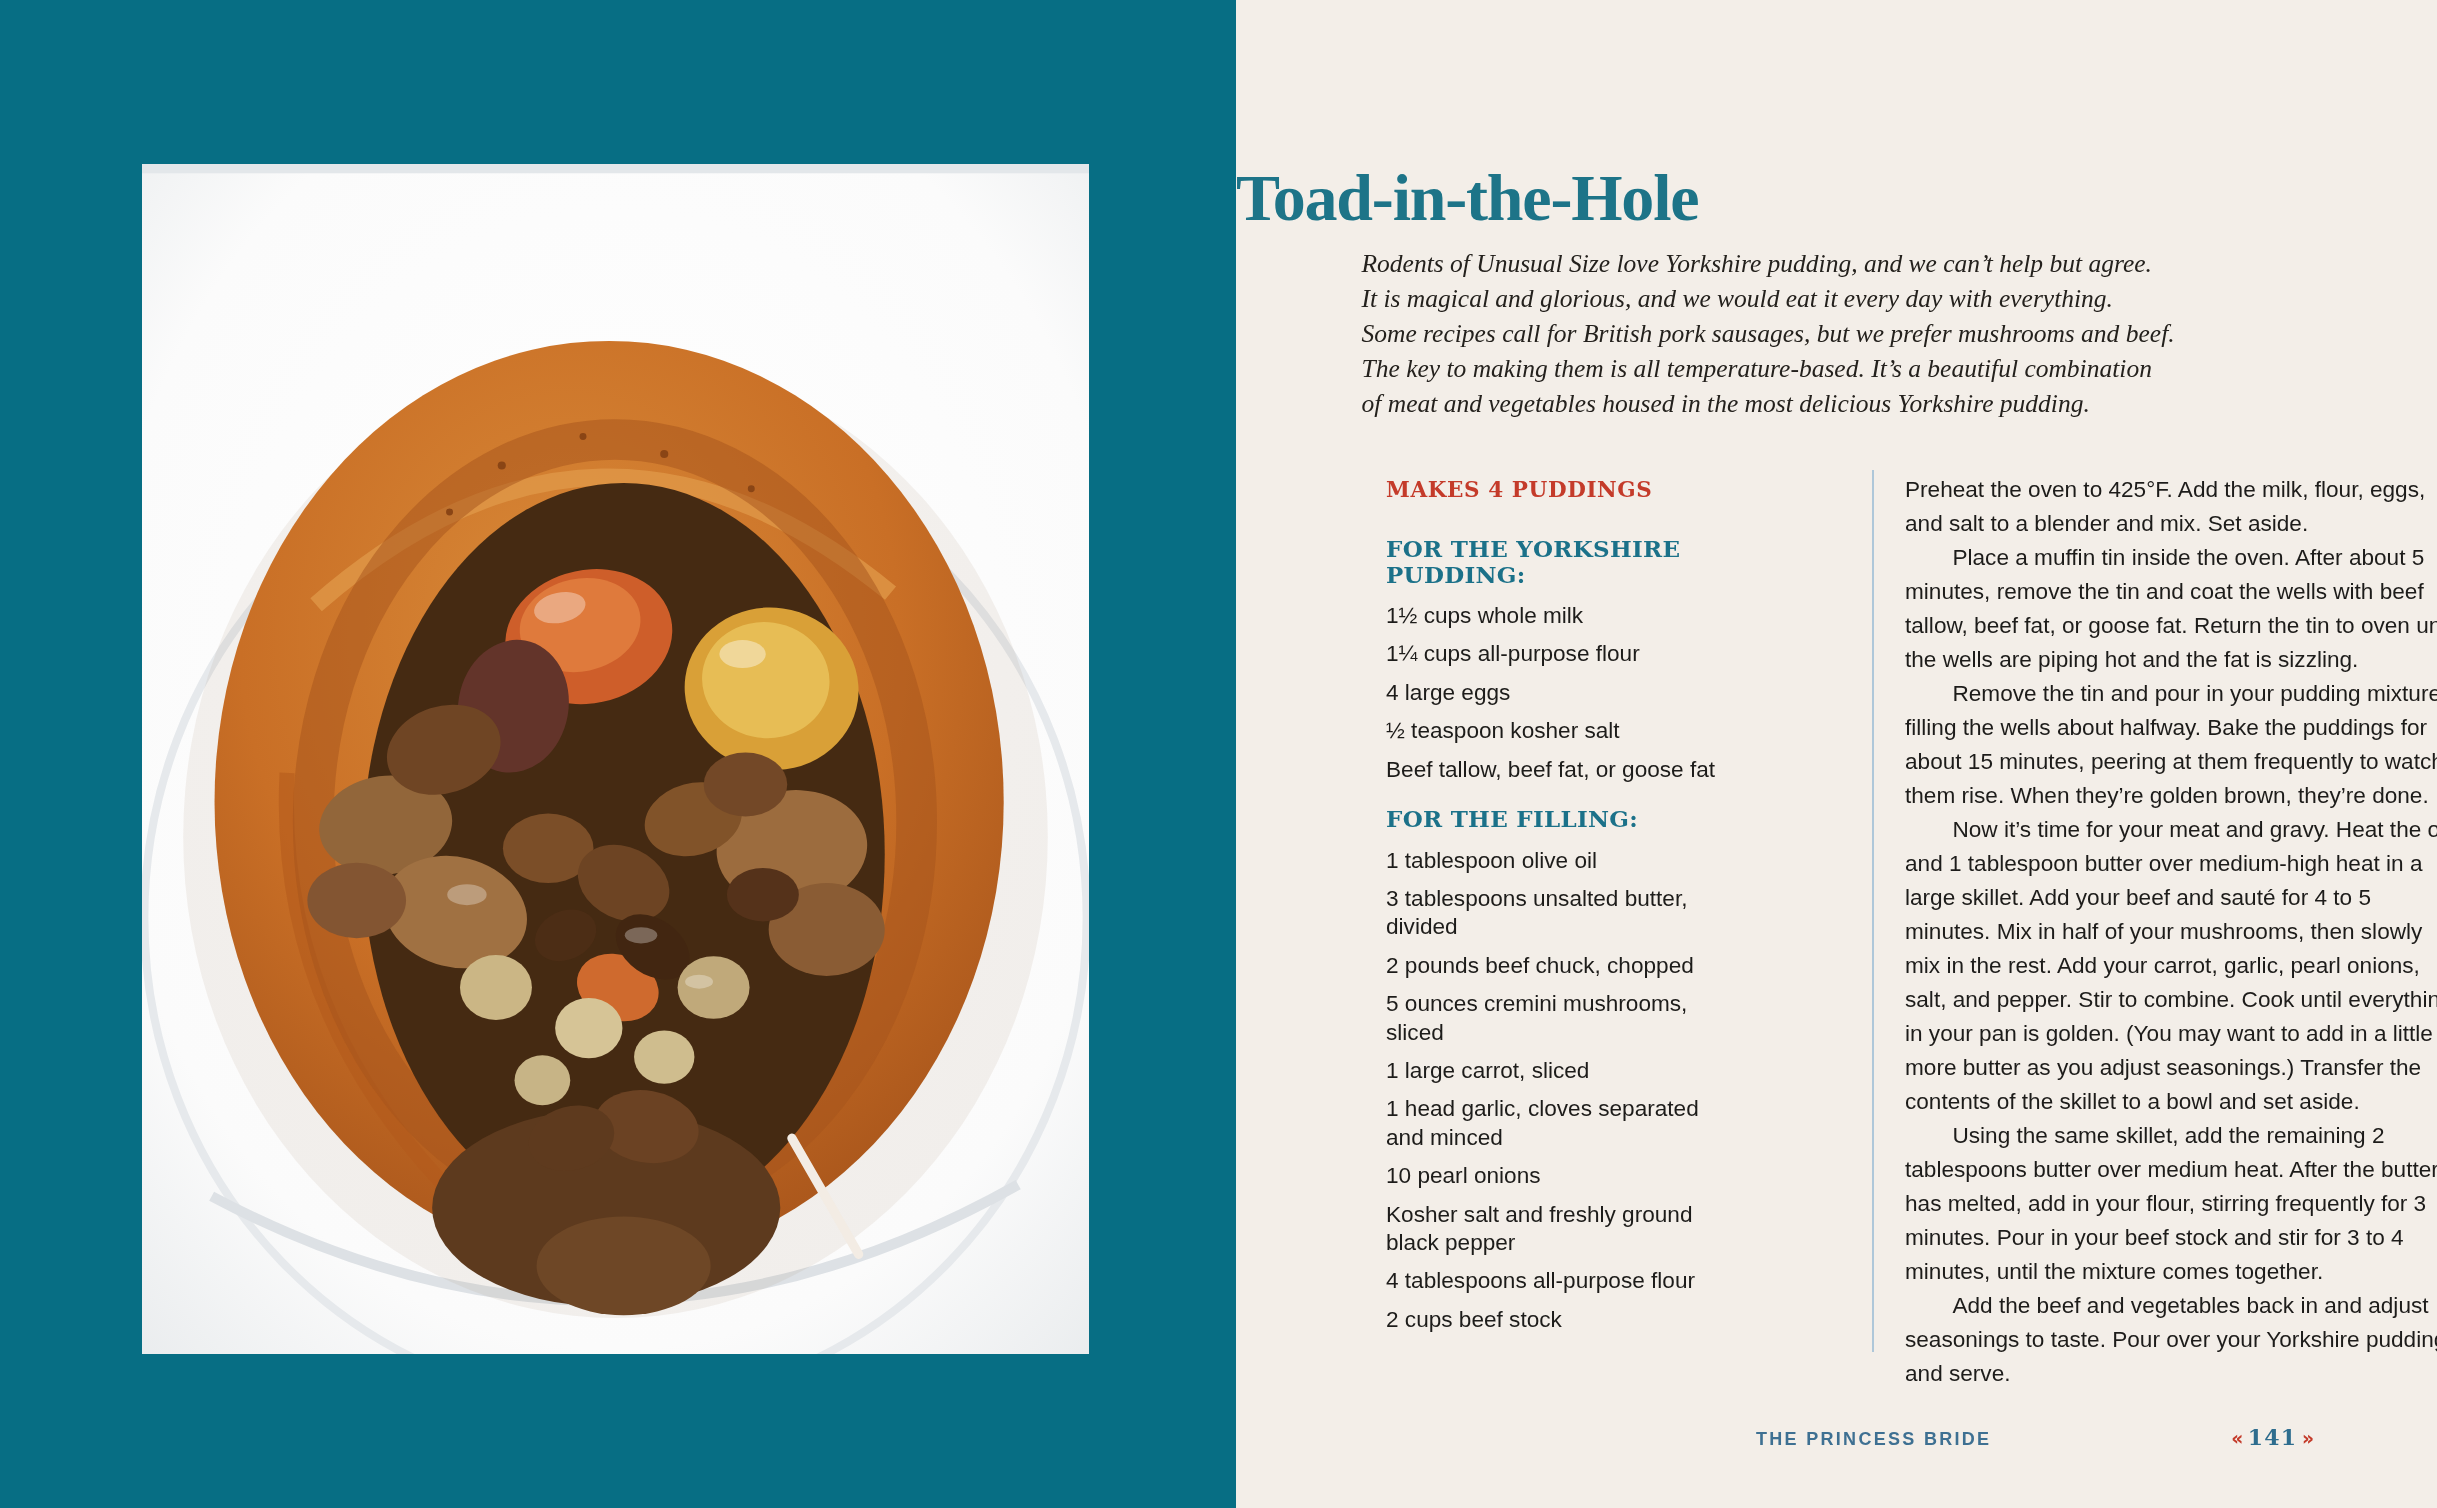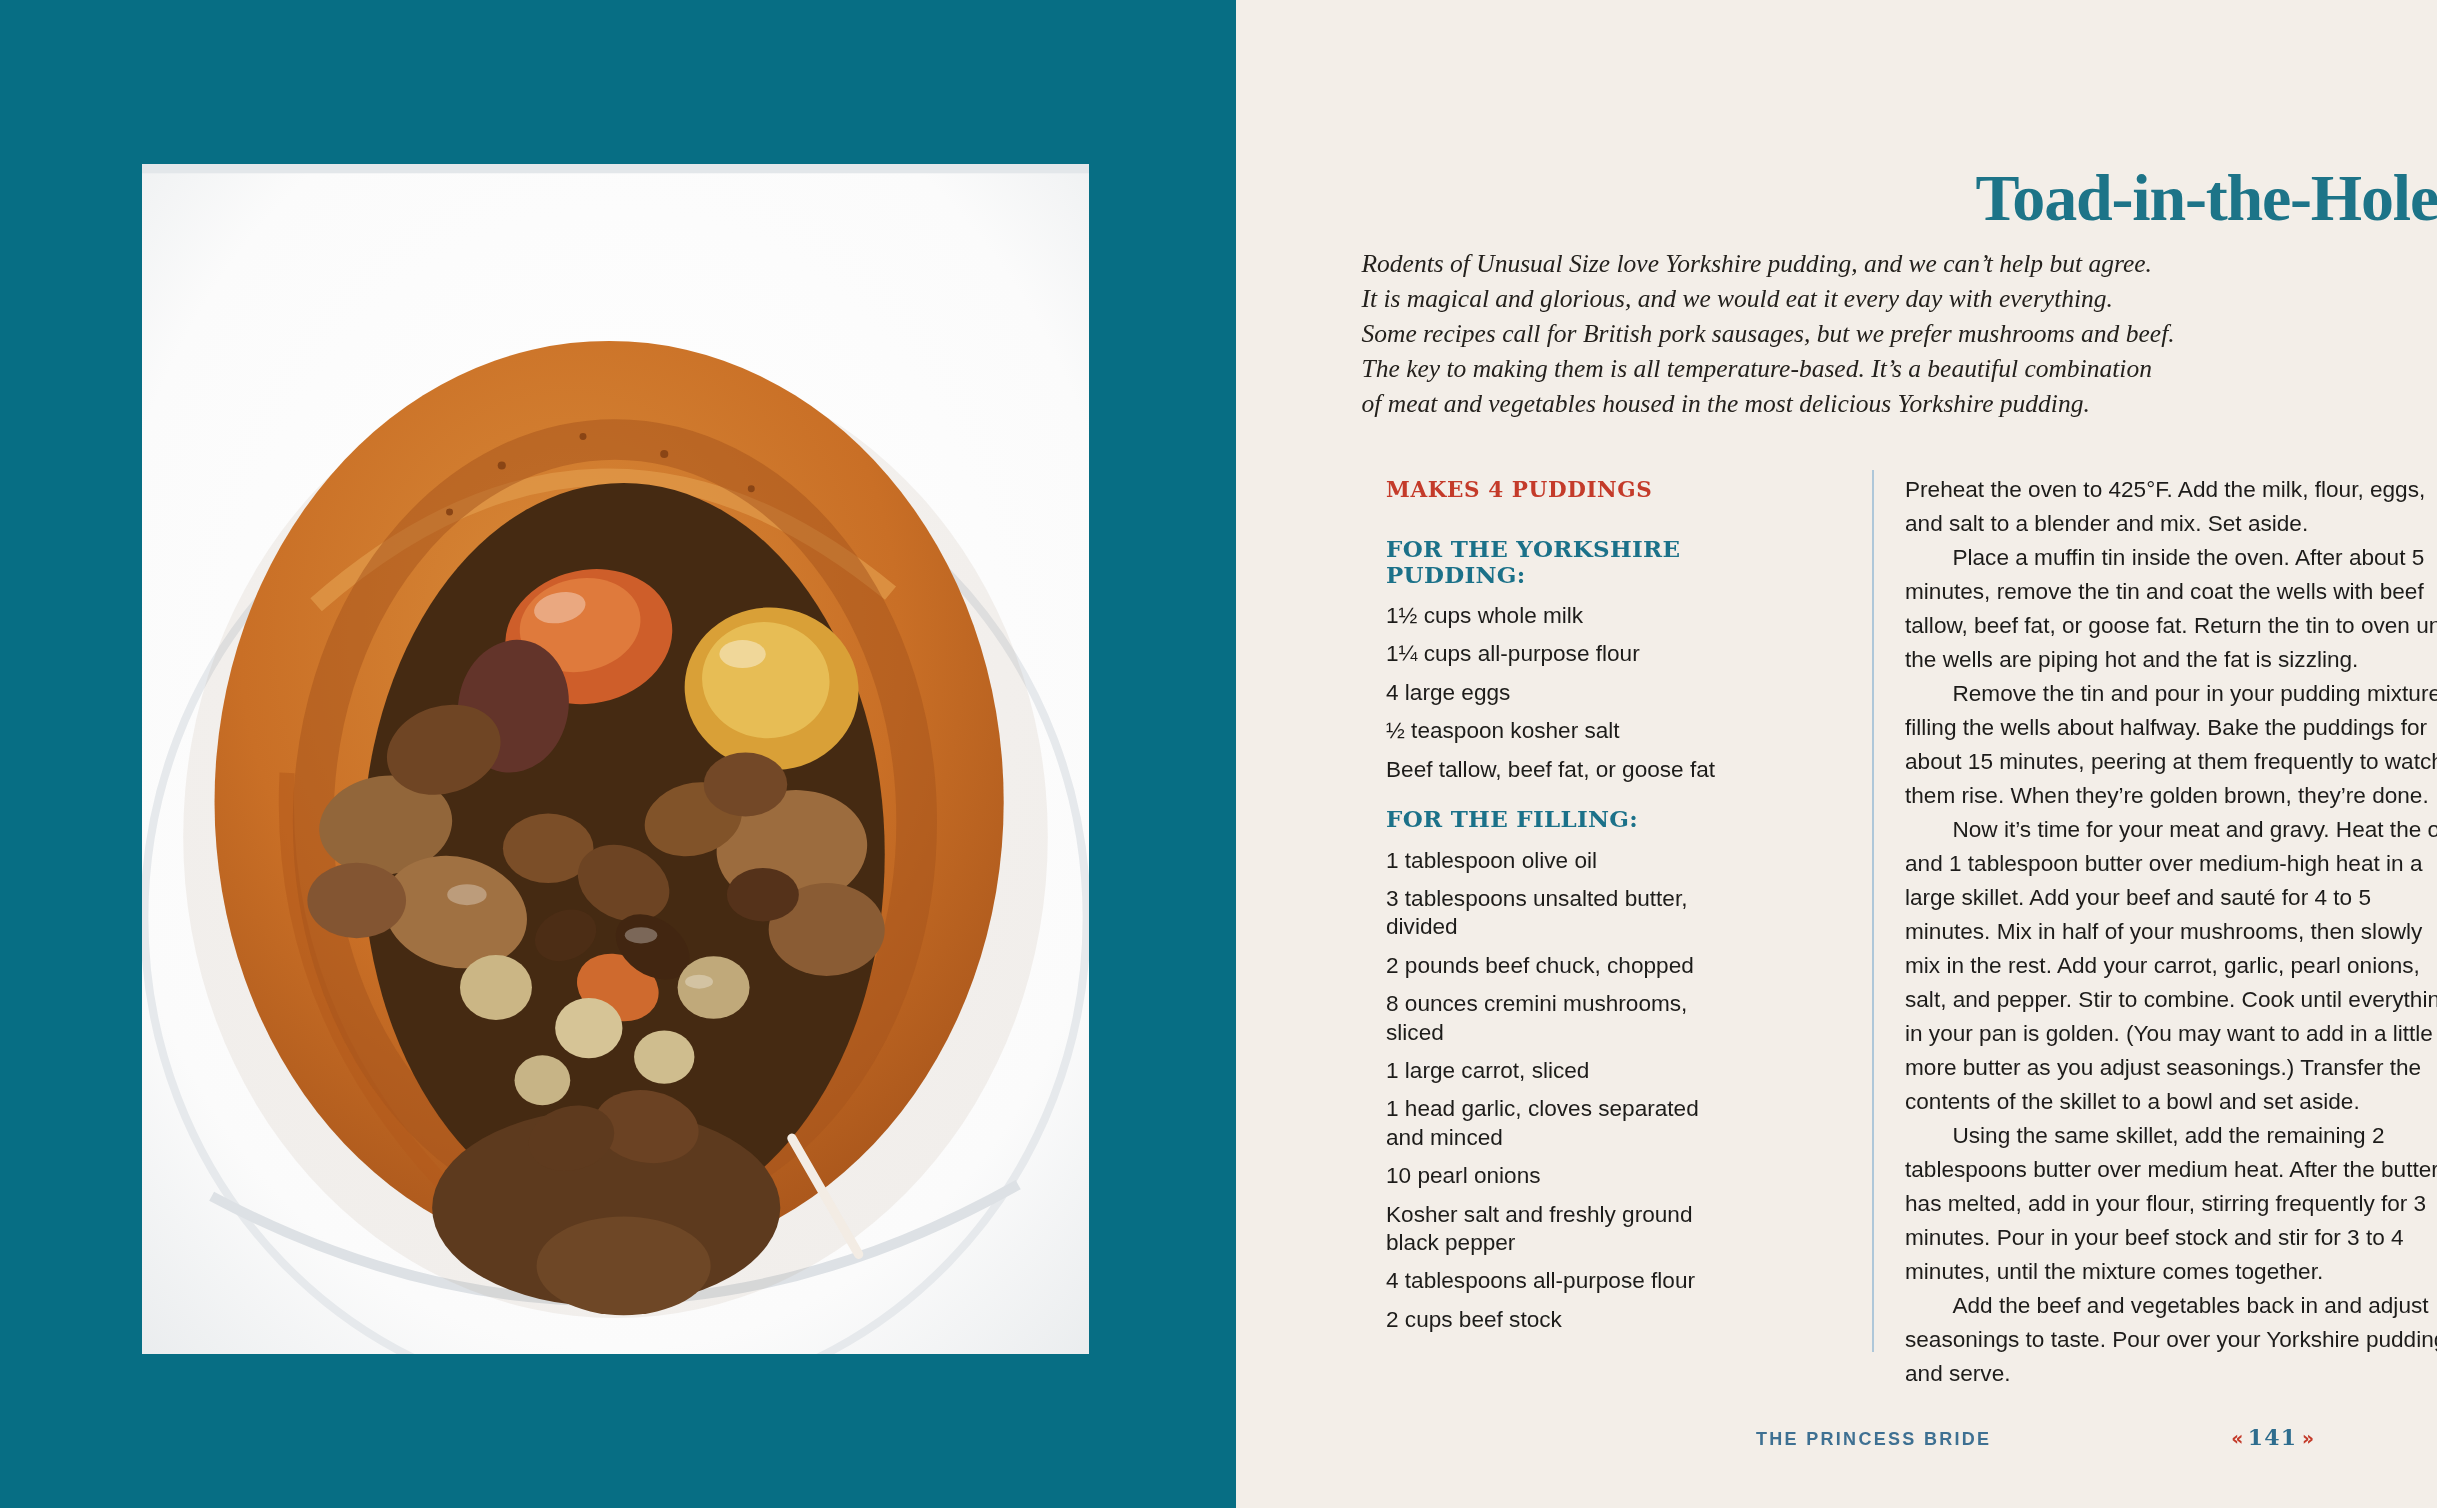--- a/index.html
+++ b/index.html
@@ -5,21 +5,21 @@
 <style>
   html,body{margin:0;padding:0;overflow:hidden;}
   body{width:2438px;height:1508px;position:relative;background:#f3eee8;font-family:"Liberation Sans",sans-serif;}
 
   .left-page{position:absolute;left:0;top:0;width:1236px;height:1508px;background:#076e84;}
   .photo{position:absolute;left:142px;top:164px;width:947px;height:1190px;margin:0;padding:0;background:#fdfdfd;}
   .photo svg{display:block;width:100%;height:100%;}
 
   .right-page{position:absolute;left:1236px;top:0;width:1202px;height:1508px;background:#f3eee8;}
 
-  .title{position:absolute;top:165px;left:0;width:100%;margin:0;text-align:right;
+  .title{position:absolute;top:165px;left:0;width:100%;margin:0;text-align:left;
     font-family:"Liberation Serif",serif;font-weight:700;font-size:66px;line-height:1;
     letter-spacing:-1.2px;color:#1d7488;}
 
   .intro{position:absolute;top:246px;left:50%;transform:translateX(-50%);width:951px;
     text-align:left;font-family:"Liberation Serif",serif;font-style:italic;
     font-size:25.5px;line-height:35px;color:#24211d;}
   .intro-line{white-space:nowrap;}
 
   .content{position:absolute;top:473px;left:150px;width:1052px;}
 
@@ -156,21 +156,21 @@
             <li class="item">Beef tallow, beef fat, or goose fat</li>
           </ul>
         </section>
 
         <section class="sec">
           <h2 class="sec-heading">FOR THE FILLING:</h2>
           <ul class="items">
             <li class="item">1 tablespoon olive oil</li>
             <li class="item">3 tablespoons unsalted butter, divided</li>
             <li class="item">2 pounds beef chuck, chopped</li>
-            <li class="item">8 ounces cremini mushrooms, sliced</li>
+            <li class="item">5 ounces cremini mushrooms, sliced</li>
             <li class="item">1 large carrot, sliced</li>
             <li class="item">1 head garlic, cloves separated and minced</li>
             <li class="item">10 pearl onions</li>
             <li class="item">Kosher salt and freshly ground black pepper</li>
             <li class="item">4 tablespoons all-purpose flour</li>
             <li class="item">2 cups beef stock</li>
           </ul>
         </section>
       </aside>
 

